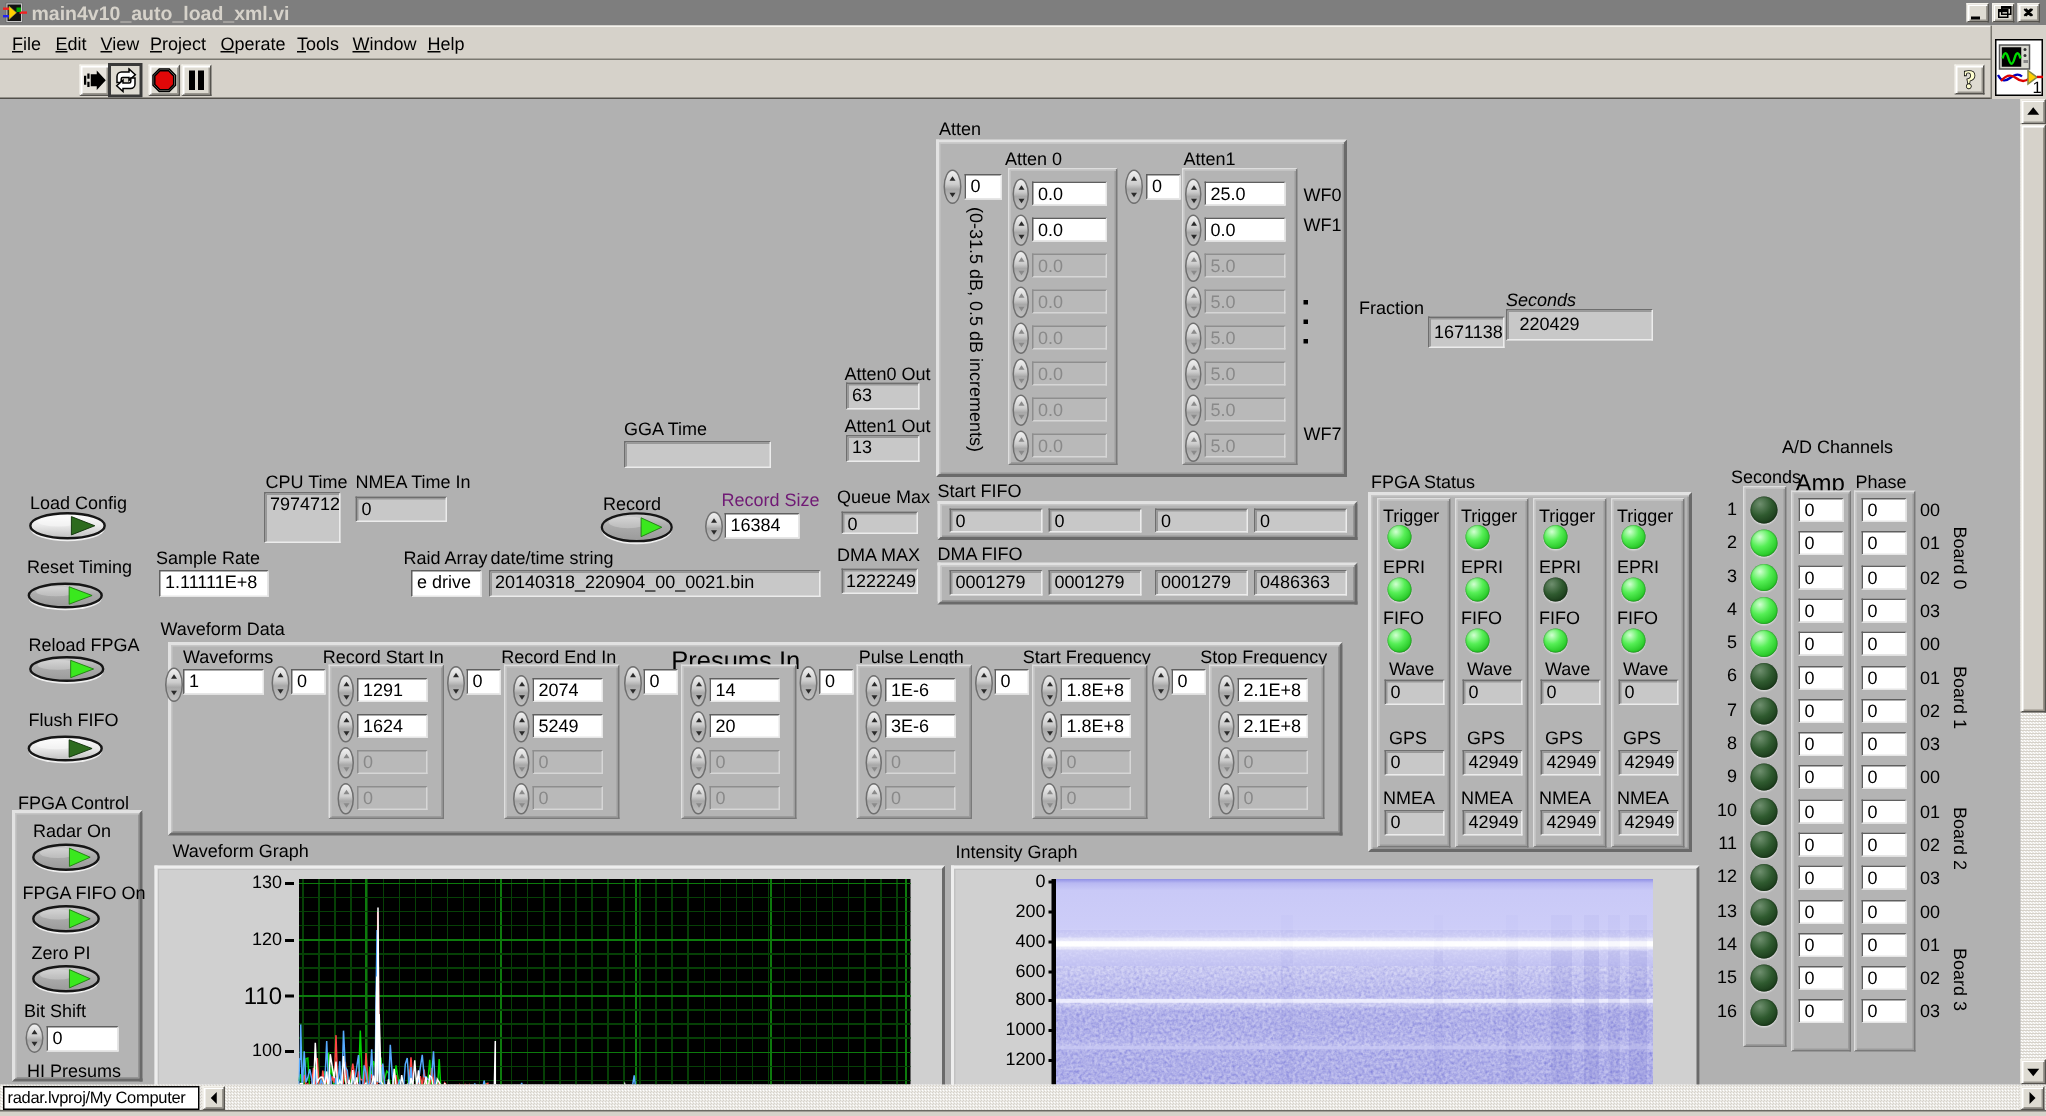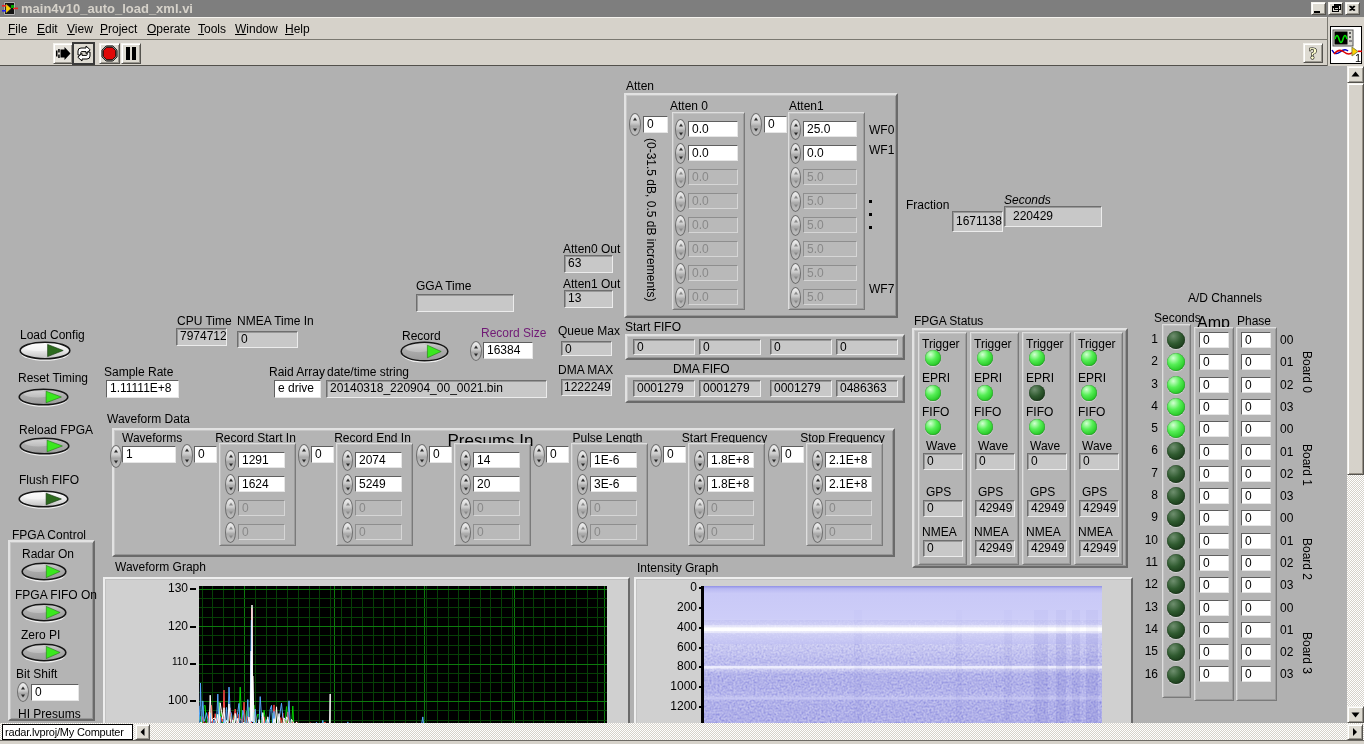--- a/index.html
+++ b/index.html
@@ -180,21 +180,21 @@
 <ellipse cx="23.0" cy="11.5" rx="21.8" ry="8.3" fill="#efefef"></ellipse>
 <ellipse cx="23.0" cy="9.5" rx="21.8" ry="8.3" fill="url(#gg)" stroke="#161616" stroke-width="1.6"></ellipse>
 <ellipse cx="17.55" cy="6.595" rx="11.990000000000002" ry="3.486" fill="#ffffff" opacity="0.25"></ellipse>
 <polygon points="25.3,3.4 39.1,9.5 25.3,15.6" fill="#3ae81e" stroke="#1f7a10" stroke-width="0.6"></polygon>
 </svg>
 <div class="L" style="left:16px;top:668px;font-size:12px;color:#000;">Bit Shift</div>
 <div class="sp" style="left:17px;top:682px;width:12px;height:20px"></div>
 <div class="ib" style="left:31px;top:684px;width:48px;height:17px;padding-left:3px;">0</div>
 <div class="L" style="left:18px;top:708px;font-size:12px;color:#000;">HI Presums</div>
 <div class="L" style="left:177px;top:315px;font-size:12px;color:#000;">CPU Time</div>
-<div class="db" style="left:176px;top:328px;width:51px;height:18px;padding-left:3px;">7974712</div>
+<div class="db" style="left:176px;top:328px;width:51px;height:34px;padding-left:3px;">7974712</div>
 <div class="L" style="left:237px;top:315px;font-size:12px;color:#000;">NMEA Time In</div>
 <div class="db" style="left:237px;top:331px;width:61px;height:17px;padding-left:3px;">0</div>
 <div class="L" style="left:416px;top:280px;font-size:12px;color:#000;">GGA Time</div>
 <div class="db" style="left:416px;top:294px;width:98px;height:18px;padding-left:3px;"></div>
 <div class="L" style="left:402px;top:330px;font-size:12px;color:#000;">Record</div>
 <svg class="A" style="left:400px;top:341px" width="49" height="24" viewBox="0 0 49 24">
 <ellipse cx="24.5" cy="12.5" rx="23.3" ry="9.3" fill="#efefef"></ellipse>
 <ellipse cx="24.5" cy="10.5" rx="23.3" ry="9.3" fill="url(#gg)" stroke="#161616" stroke-width="1.5"></ellipse>
 <ellipse cx="18.675" cy="7.245" rx="12.815000000000001" ry="3.906" fill="#ffffff" opacity="0.25"></ellipse>
 <polygon points="27.4,4.2 41.2,10.5 27.4,16.8" fill="#3ae81e" stroke="#1f7a10" stroke-width="0.6"></polygon>
@@ -219,21 +219,21 @@
 <div class="L" style="left:563px;top:243px;font-size:12px;color:#000;">Atten0 Out</div>
 <div class="db" style="left:564px;top:255px;width:49px;height:18px;padding-left:3px;">63</div>
 <div class="L" style="left:563px;top:278px;font-size:12px;color:#000;">Atten1 Out</div>
 <div class="db" style="left:564px;top:290px;width:49px;height:18px;padding-left:3px;">13</div>
 <div class="L" style="left:625px;top:321px;font-size:12px;color:#000;">Start FIFO</div>
 <div class="raised" style="left:625px;top:334px;width:280px;height:26px"></div>
 <div class="db" style="left:633px;top:339px;width:62px;height:16px;padding-left:3px;">0</div>
 <div class="db" style="left:699px;top:339px;width:62px;height:16px;padding-left:3px;">0</div>
 <div class="db" style="left:770px;top:339px;width:62px;height:16px;padding-left:3px;">0</div>
 <div class="db" style="left:836px;top:339px;width:62px;height:16px;padding-left:3px;">0</div>
-<div class="L" style="left:625px;top:363px;font-size:12px;color:#000;margin-left:48px;">DMA FIFO</div>
+<div class="L" style="left:625px;top:363px;font-size:12px;color:#000;">DMA FIFO</div>
 <div class="raised" style="left:625px;top:375px;width:280px;height:28px"></div>
 <div class="db" style="left:633px;top:380px;width:62px;height:17px;padding-left:3px;">0001279</div>
 <div class="db" style="left:699px;top:380px;width:62px;height:17px;padding-left:3px;">0001279</div>
 <div class="db" style="left:770px;top:380px;width:62px;height:17px;padding-left:3px;">0001279</div>
 <div class="db" style="left:836px;top:380px;width:62px;height:17px;padding-left:3px;">0486363</div>
 <div class="L" style="left:626px;top:80px;font-size:12px;color:#000;">Atten</div>
 <div class="raised" style="left:624px;top:93px;width:274px;height:225px"></div>
 <div class="L" style="left:670px;top:100px;font-size:12px;color:#000;">Atten 0</div>
 <div class="L" style="left:789px;top:100px;font-size:12px;color:#000;">Atten1</div>
 <div class="sp" style="left:629px;top:113px;width:12px;height:23px"></div>
@@ -502,21 +502,21 @@
 <div class="spd" style="left:812px;top:498px;width:11px;height:21px"></div>
 <div class="dis" style="left:825px;top:500px;width:47px;height:16px;padding-left:3px;">0</div>
 <div class="spd" style="left:812px;top:522px;width:11px;height:21px"></div>
 <div class="dis" style="left:825px;top:524px;width:47px;height:16px;padding-left:3px;">0</div>
 <div class="L" style="left:115px;top:561px;font-size:12px;color:#000;">Waveform Graph</div>
 <div class="sunkbig" style="left:103px;top:577px;width:527px;height:167px"></div>
 <div class="L" style="right:1176px;top:582px;font-size:12px">130</div>
 <div style="position:absolute;left:190px;top:588px;width:6px;height:2px;background:#000"></div>
 <div class="L" style="right:1176px;top:620px;font-size:12px">120</div>
 <div style="position:absolute;left:190px;top:626px;width:6px;height:2px;background:#000"></div>
-<div class="L" style="right:1176px;top:657px;font-size:10px">110</div>
+<div class="L" style="right:1176px;top:657px;font-size:16px">110</div>
 <div style="position:absolute;left:190px;top:663px;width:6px;height:2px;background:#000"></div>
 <div class="L" style="right:1176px;top:694px;font-size:12px">100</div>
 <div style="position:absolute;left:190px;top:700px;width:6px;height:2px;background:#000"></div>
 <svg class="A" style="left:199px;top:586px" width="408" height="137" viewBox="0 0 408 137">
       <g shape-rendering="crispEdges">
         <rect width="408" height="137" fill="#000"></rect>
         <line x1="3.0" y1="0" x2="3.0" y2="137" stroke="#064006" stroke-width="1"></line>
         <line x1="13.7" y1="0" x2="13.7" y2="137" stroke="#064006" stroke-width="1"></line>
         <line x1="24.4" y1="0" x2="24.4" y2="137" stroke="#064006" stroke-width="1"></line>
         <line x1="35.1" y1="0" x2="35.1" y2="137" stroke="#064006" stroke-width="1"></line>

